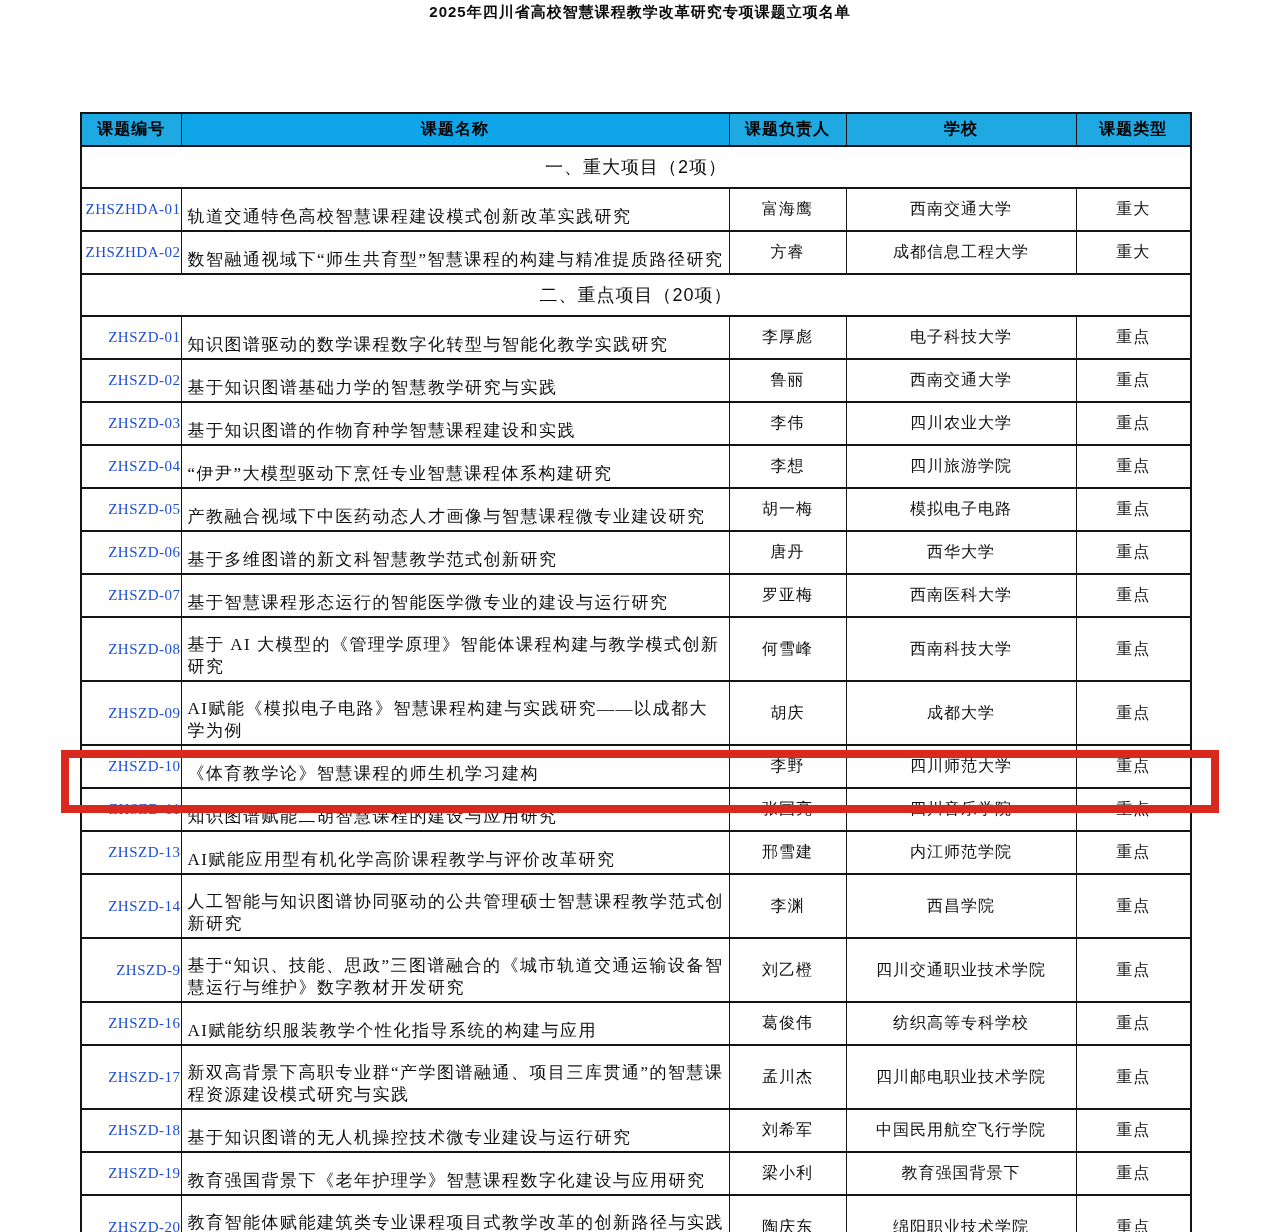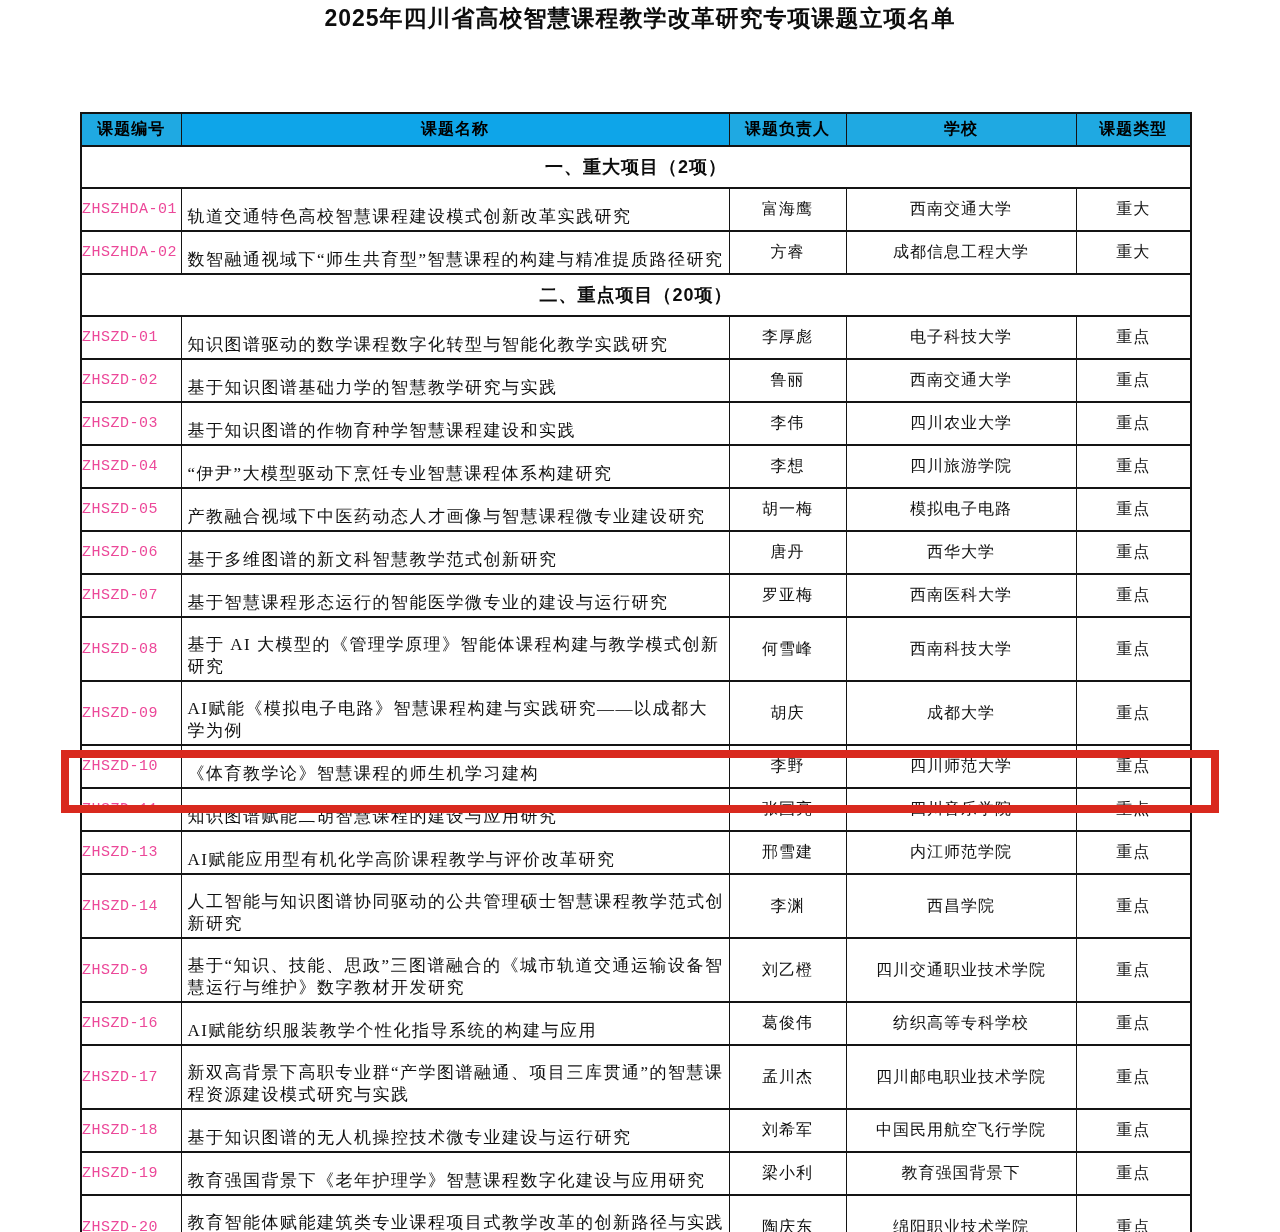--- a/index.html
+++ b/index.html
@@ -14,21 +14,21 @@
     overflow: hidden;
   }
 
   .doc-title {
     position: absolute;
     top: 3px;
     left: 0;
     width: 100%;
     text-align: center;
     font-family: "Liberation Sans", sans-serif;
-    font-size: 23px;
+    font-size: 15px;
     font-weight: 700;
     letter-spacing: 1px;
     color: #0d0d0d;
   }
 
   .table-wrap {
     position: absolute;
     left: 80px;
     top: 112px;
     width: 1110px;
@@ -57,33 +57,33 @@
     color: #000000;
     text-align: center;
     letter-spacing: 1px;
   }
 
   td.section-cell {
     height: 42px;
     text-align: center;
     font-family: "Liberation Sans", sans-serif;
     font-size: 18px;
-    font-weight: 700;
+    font-weight: 400;
     letter-spacing: 1px;
     color: #0d0d0d;
     background: #ffffff;
     margin-left: 36px;
   }
 
   td.cell-id {
     height: 43px;
-    text-align: left;
-    font-family: Liberation Mono, monospace;
+    text-align: right;
+    font-family: Liberation Serif, serif;
     font-size: 15px;
-    color: #ec4899;
+    color: #1d4ed8;
     letter-spacing: 0.5px;
   }
 
   td.cell-title {
     height: 43px;
     text-align: left;
     font-size: 17px;
     letter-spacing: 1.5px;
     line-height: 22px;
     padding: 16px 3px 2px 6px;

